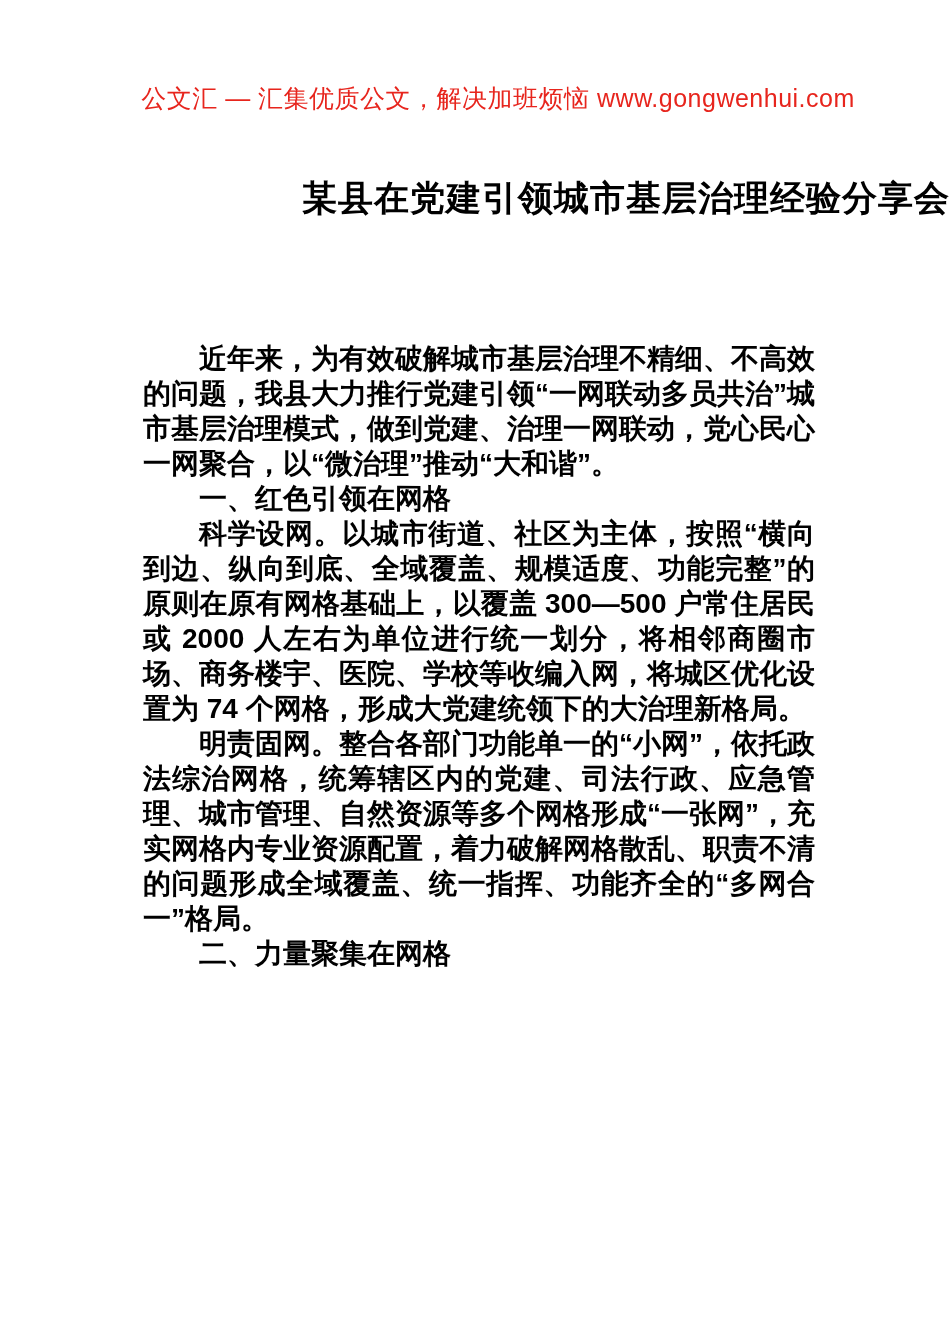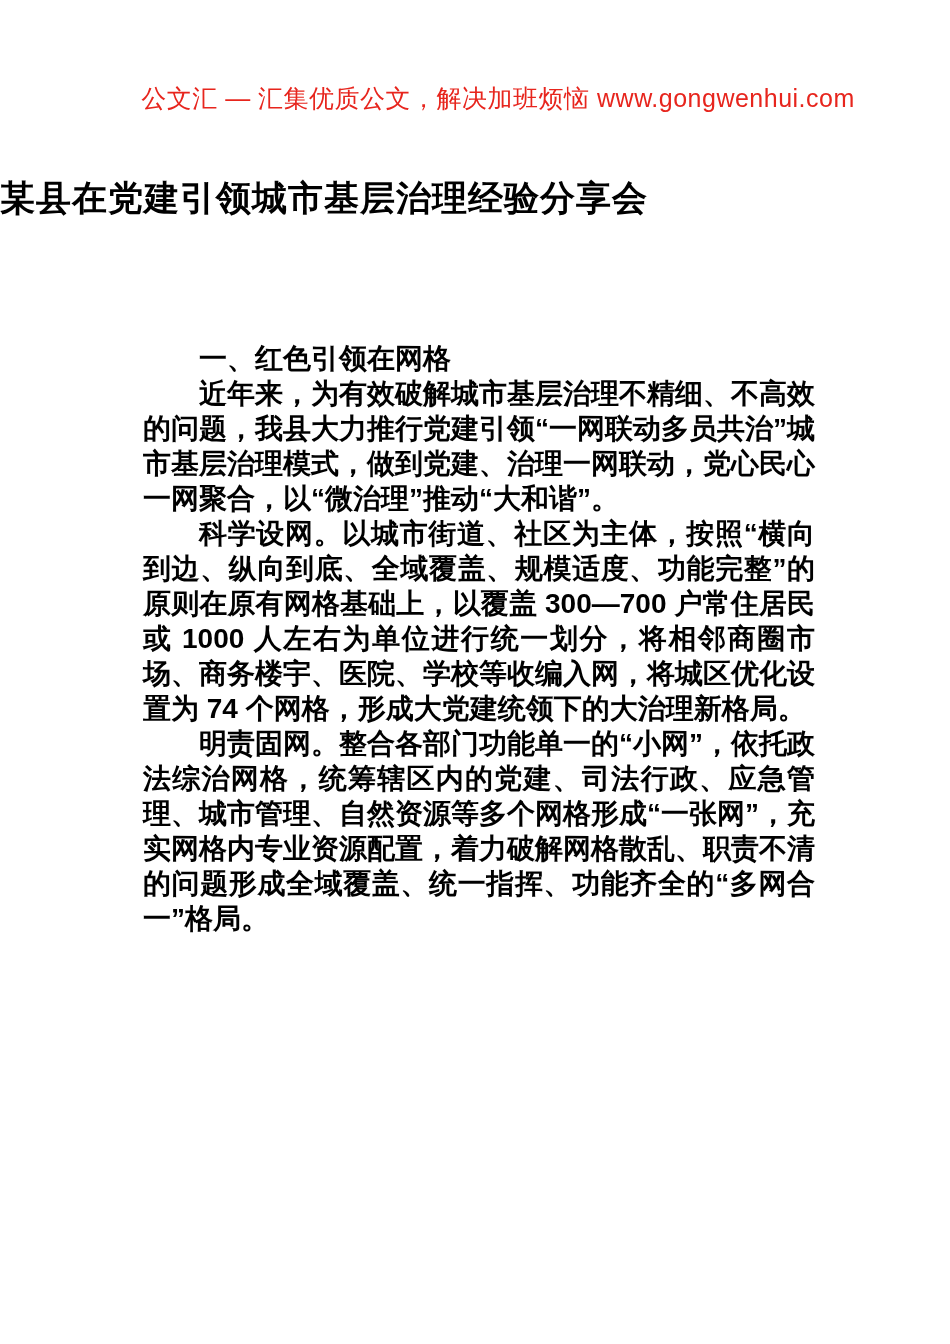--- a/index.html
+++ b/index.html
@@ -27,21 +27,21 @@
     color: #e7251d;
     letter-spacing: 0.5px;
     white-space: nowrap;
     margin-left: 23px;
   }
   .doc-title {
     position: absolute;
     top: 163px;
     left: 0;
     width: 100%;
-    text-align: left;
+    text-align: right;
     font-size: 35px;
     font-weight: 700;
     line-height: 70px;
     letter-spacing: 1px;
   }
   .doc-title .title-line {
     display: block;
   }
   .content {
     position: absolute;
@@ -66,19 +66,20 @@
 
 <div class="page" style="background: rgb(255, 255, 255);">
 
   <div class="watermark" style="color: rgb(231, 37, 29);">公文汇 — 汇集优质公文，解决加班烦恼 www.gongwenhui.com</div>
 
   <div class="doc-title">
     <span class="title-line">某县在党建引领城市基层治理经验分享会</span>
   </div>
 
   <div class="content">
+    <p>近年来，为有效破解城市基层治理不精细、不高效的问题，我县大力推行党建引领“一网联动多员共治”城市基层治理模式，做到党建、治理一网联动，党心民心一网聚合，以“微治理”推动“大和谐”。</p>
     <p>一、红色引领在网格</p>
-    <p>近年来，为有效破解城市基层治理不精细、不高效的问题，我县大力推行党建引领“一网联动多员共治”城市基层治理模式，做到党建、治理一网联动，党心民心一网聚合，以“微治理”推动“大和谐”。</p>
-    <p>科学设网。以城市街道、社区为主体，按照“横向到边、纵向到底、全域覆盖、规模适度、功能完整”的原则在原有网格基础上，以覆盖 300—700 户常住居民或 1000 人左右为单位进行统一划分，将相邻商圈市场、商务楼宇、医院、学校等收编入网，将城区优化设置为 74 个网格，形成大党建统领下的大治理新格局。</p>
+    <p>科学设网。以城市街道、社区为主体，按照“横向到边、纵向到底、全域覆盖、规模适度、功能完整”的原则在原有网格基础上，以覆盖 300—500 户常住居民或 2000 人左右为单位进行统一划分，将相邻商圈市场、商务楼宇、医院、学校等收编入网，将城区优化设置为 74 个网格，形成大党建统领下的大治理新格局。</p>
     <p>明责固网。整合各部门功能单一的“小网”，依托政法综治网格，统筹辖区内的党建、司法行政、应急管理、城市管理、自然资源等多个网格形成“一张网”，充实网格内专业资源配置，着力破解网格散乱、职责不清的问题形成全域覆盖、统一指挥、功能齐全的“多网合一”格局。</p>
+    <p>二、力量聚集在网格</p>
   </div>
 
 </div>
 
 </body></html>

